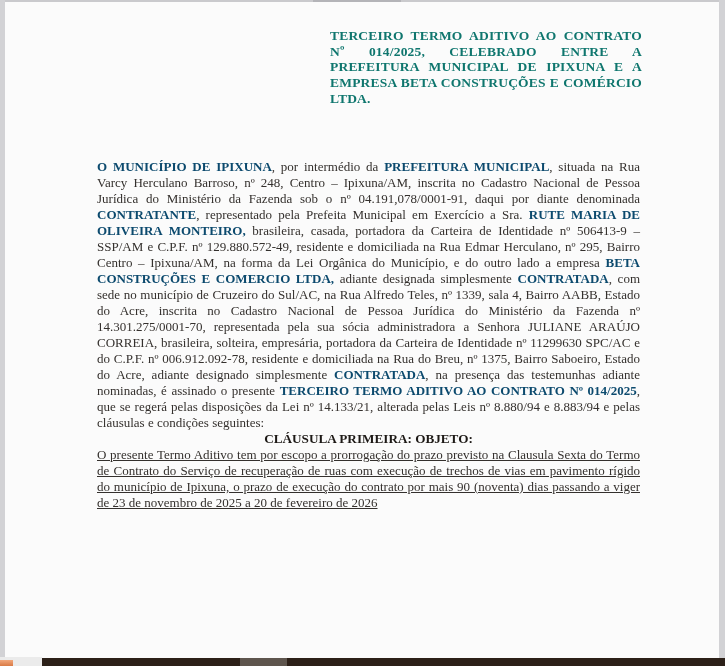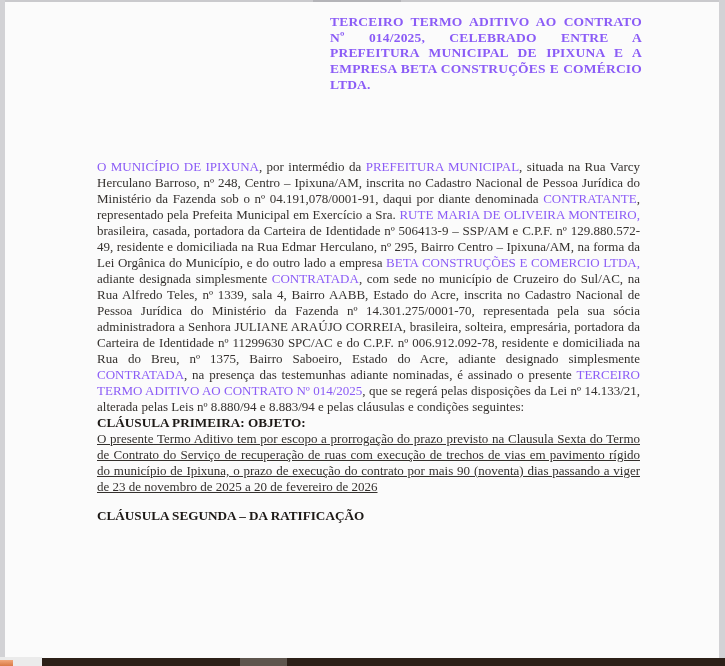--- a/index.html
+++ b/index.html
@@ -17,34 +17,34 @@
   .top-line{position:absolute;left:0;top:0;width:725px;height:2px;background:#cacacd;}
   .top-thumb{position:absolute;left:313px;top:0;width:88px;height:3px;background:#b4b4b8;}
   .edge{position:absolute;top:0;background:#d2d2d5;}
   .edge.left{left:0;width:5px;height:658px;}
   .edge.right{right:0;width:6px;height:659px;}
 
   
   .page{position:absolute;left:5px;top:2px;width:714px;height:656px;background:#fbfbfb;}
 
   .title-block{
-    position:absolute;left:325px;top:12px;width:312px;
+    position:absolute;left:325px;top:26px;width:312px;
     font-weight:bold;font-size:13.5px;line-height:15.7px;
-    text-align:justify;color:#8b5cf6;letter-spacing:.2px;
+    text-align:justify;color:#0f766e;letter-spacing:.2px;
   }
 
   .doc-body{
     position:absolute;left:92px;top:157px;width:543px;
     font-size:13px;line-height:16px;text-align:justify;
   }
   .doc-body p{margin:0;}
-  .b{font-weight:normal;color:#8b5cf6;}
+  .b{font-weight:bold;color:#0c4a6e;}
   .clause-heading{
     font-size:13.2px;font-weight:bold;color:#1d1916;
-    margin:22px 0 0 0;line-height:16px;text-align:left;
+    margin:22px 0 0 0;line-height:16px;text-align:center;
   }
   .clause-heading.second{margin-top:13px;}
   .clause-text{margin-top:21px;text-decoration:underline;}
   .clause-text.second{margin-top:22px;}
 
   
   .photo-strip{position:absolute;left:42px;top:658px;width:683px;height:8px;background:#2c2018;}
   .photo-light{position:absolute;left:198px;top:0;width:47px;height:8px;background:#5e554d;}
   .bottom-left-patch{position:absolute;left:0;top:657px;width:42px;height:9px;background:#ebebeb;}
   .orange-frag{position:absolute;left:0;top:3px;width:13px;height:6px;background:linear-gradient(#f2a87c,#d97a45);}
@@ -64,21 +64,20 @@
     <div class="title-block">TERCEIRO TERMO ADITIVO AO CONTRATO Nº 014/2025, CELEBRADO ENTRE A PREFEITURA MUNICIPAL DE IPIXUNA E A EMPRESA BETA CONSTRUÇÕES E COMÉRCIO LTDA.</div>
 
     <div class="doc-body">
 
       <p class="intro"><span class="b">O MUNICÍPIO DE IPIXUNA</span><span>, por intermédio da </span><span class="b">PREFEITURA MUNICIPAL</span><span>, situada na Rua Varcy Herculano Barroso, nº 248, Centro – Ipixuna/AM, inscrita no Cadastro Nacional de Pessoa Jurídica do Ministério da Fazenda sob o nº 04.191,078/0001-91, daqui por diante denominada </span><span class="b">CONTRATANTE</span><span>, representado pela Prefeita Municipal em Exercício a Sra. </span><span class="b">RUTE MARIA DE OLIVEIRA MONTEIRO,</span><span> brasileira, casada, portadora da Carteira de Identidade nº 506413-9 – SSP/AM e C.P.F. nº 129.880.572-49, residente e domiciliada na Rua Edmar Herculano, nº 295, Bairro Centro – Ipixuna/AM, na forma da Lei Orgânica do Município, e do outro lado a empresa </span><span class="b">BETA CONSTRUÇÕES E COMERCIO LTDA,</span><span> adiante designada simplesmente </span><span class="b">CONTRATADA</span><span>, com sede no município de Cruzeiro do Sul/AC, na Rua Alfredo Teles, nº 1339, sala 4, Bairro AABB, Estado do Acre, inscrita no Cadastro Nacional de Pessoa Jurídica do Ministério da Fazenda nº 14.301.275/0001-70, representada pela sua sócia administradora a Senhora JULIANE ARAÚJO CORREIA, brasileira, solteira, empresária, portadora da Carteira de Identidade nº 11299630 SPC/AC e do C.P.F. nº 006.912.092-78, residente e domiciliada na Rua do Breu, nº 1375, Bairro Saboeiro, Estado do Acre, adiante designado simplesmente </span><span class="b">CONTRATADA</span><span>, na presença das testemunhas adiante nominadas, é assinado o presente </span><span class="b">TERCEIRO TERMO ADITIVO AO CONTRATO Nº 014/2025</span><span>, que se regerá pelas disposições da Lei nº 14.133/21, alterada pelas Leis nº 8.880/94 e 8.883/94 e pelas cláusulas e condições seguintes:</span></p>
 
       <p class="clause-heading">CLÁUSULA PRIMEIRA: OBJETO:</p>
 
       <p class="clause-text">O presente Termo Aditivo tem por escopo a prorrogação do prazo previsto na Clausula Sexta do Termo de Contrato do Serviço de recuperação de ruas com execução de trechos de vias em pavimento rígido do município de Ipixuna, o prazo de execução do contrato por mais 90 (noventa) dias passando a viger de 23 de novembro de 2025 a 20 de fevereiro de 2026</p>
 
-      <p class="clause-heading second">CLÁUSULA SEGUNDA – DA RATIFICAÇÃO</p>
 
 
     </div>
   </div>
 
   <div class="photo-strip">
     <div class="photo-light"></div>
   </div>
   <div class="bottom-left-patch">
     <div class="orange-frag"></div>

